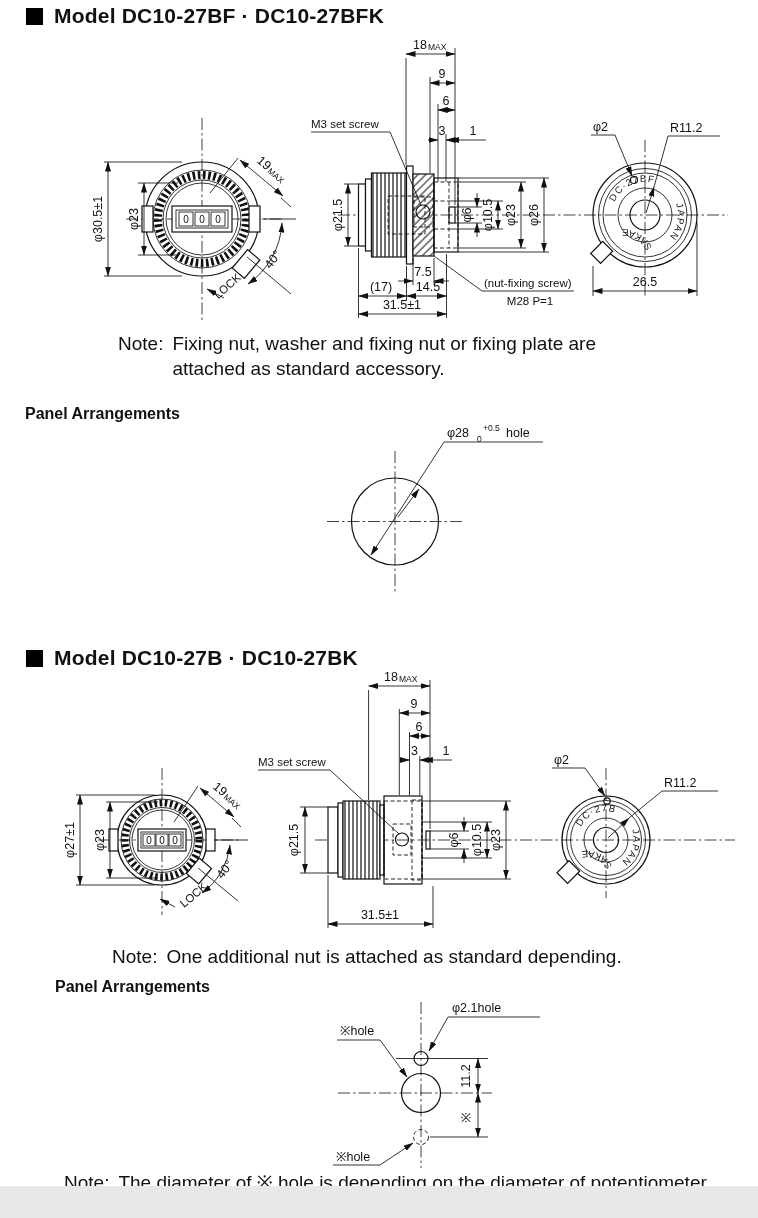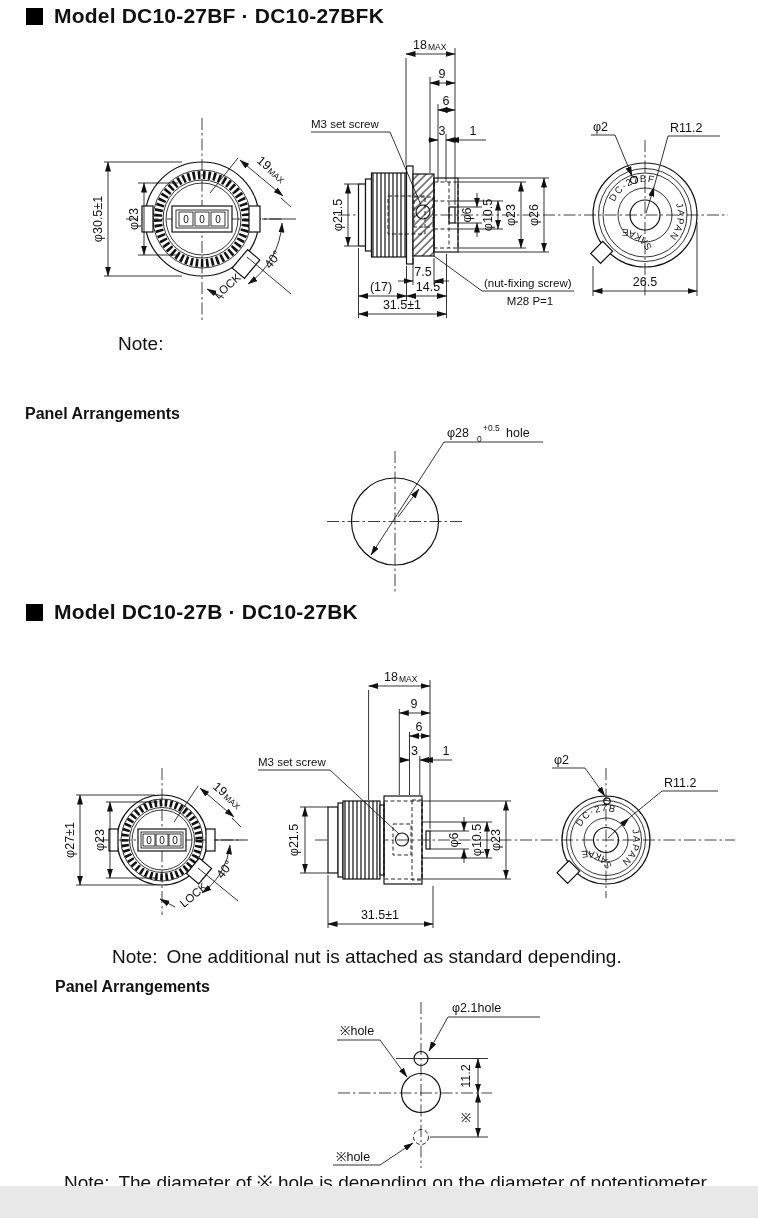--- a/index.html
+++ b/index.html
@@ -222,40 +222,41 @@
 
       <line class="thin" x1="593" y1="266" x2="593" y2="296"></line>
       <line class="thin" x1="697" y1="222" x2="697" y2="296"></line>
       <line class="thin" x1="593" y1="291" x2="697" y2="291" marker-start="url(#arS)" marker-end="url(#arE)"></line>
       <text class="t" x="645" y="286" text-anchor="middle">26.5</text>
     </g>
   </svg>
 
   <div class="note" style="left:118px;top:331px;width:478px">
     <span class="nlab">Note:</span>
+    <span class="ntext">Fixing nut, washer and fixing nut or fixing plate are attached as standard accessory.</span>
   </div>
 
   <div class="sub-title" style="left:25px;top:405px">Panel Arrangements</div>
 
   <svg class="abs" style="left:0;top:420px" width="758" height="200" viewBox="0 420 758 200">
     <g>
       <line class="cl" x1="327" y1="521.5" x2="464" y2="521.5"></line>
       <line class="cl" x1="395" y1="451" x2="395" y2="593"></line>
       <circle class="ln" cx="395" cy="521.5" r="43.5"></circle>
       <line class="thin" x1="444" y1="442" x2="371" y2="555" marker-end="url(#arE)"></line>
       <line class="thin" x1="398" y1="517" x2="419" y2="489" marker-end="url(#arE)"></line>
       <line class="thin" x1="444" y1="442" x2="543" y2="442"></line>
       <text class="t" x="447" y="437">φ28</text>
       <text class="ts" x="477" y="442">0</text>
       <text class="ts" x="483" y="431">+0.5</text>
       <text class="t" x="506" y="437">hole</text>
     </g>
   </svg>
 
-  <div class="sec-title" style="left:26px;top:600px">
+  <div class="sec-title" style="left:26px;top:646px">
     <span class="sq"></span>
     <span>Model DC10-27B · DC10-27BK</span>
   </div>
 
   <svg class="abs" style="left:0;top:658px" width="758" height="285" viewBox="0 658 758 285">
 
     <g>
       <line class="cl" x1="162" y1="768" x2="162" y2="915"></line>
       <line class="cl" x1="98" y1="840" x2="242" y2="840"></line>
       <circle class="ln" cx="162" cy="840" r="45"></circle>

